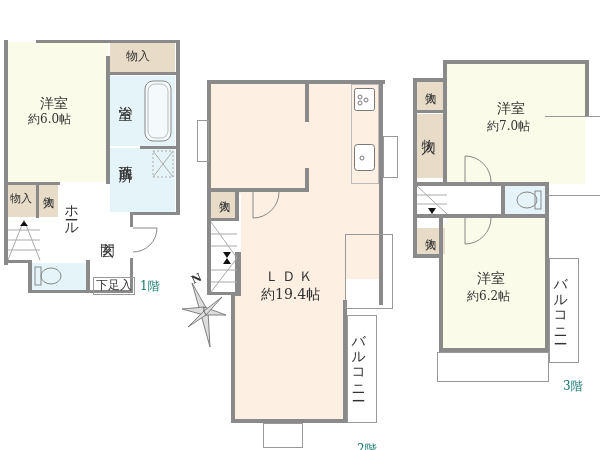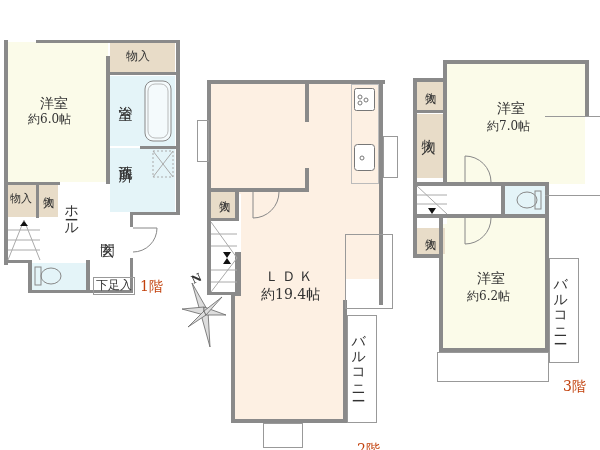--- a/index.html
+++ b/index.html
@@ -12,21 +12,21 @@
   .blue{background:#e4f4f8;}
   .tan{background:#e8dcc8;}
   .white{background:#ffffff;}
   .lbl{position:absolute;text-align:center;color:#333;line-height:1.15;white-space:nowrap;}
   .big{font-size:14px;}
   .sz{font-size:12px;}
   .sm{font-size:11px;}
   .vert{writing-mode:vertical-rl;text-orientation:upright;font-size:14px;letter-spacing:1px;}
   .vert-sm{writing-mode:vertical-rl;text-orientation:upright;font-size:11px;}
   .thin{position:absolute;border:1px solid #999;box-sizing:border-box;}
-  .floor{position:absolute;font-size:14px;color:#c2410c;}
+  .floor{position:absolute;font-size:12px;color:#0f766e;}
   svg{position:absolute;overflow:visible;}
 </style>
 </head>
 <body>
 
 <div class="abs" style="left:0;top:0;width:190px;height:300px;">
 
   <div class="room yellow" style="left:8px;top:42px;width:100px;height:140px;"></div>
   <div class="room tan" style="left:110px;top:42px;width:65px;height:30px;"></div>
   <div class="room blue" style="left:110px;top:76px;width:65px;height:70px;"></div>

